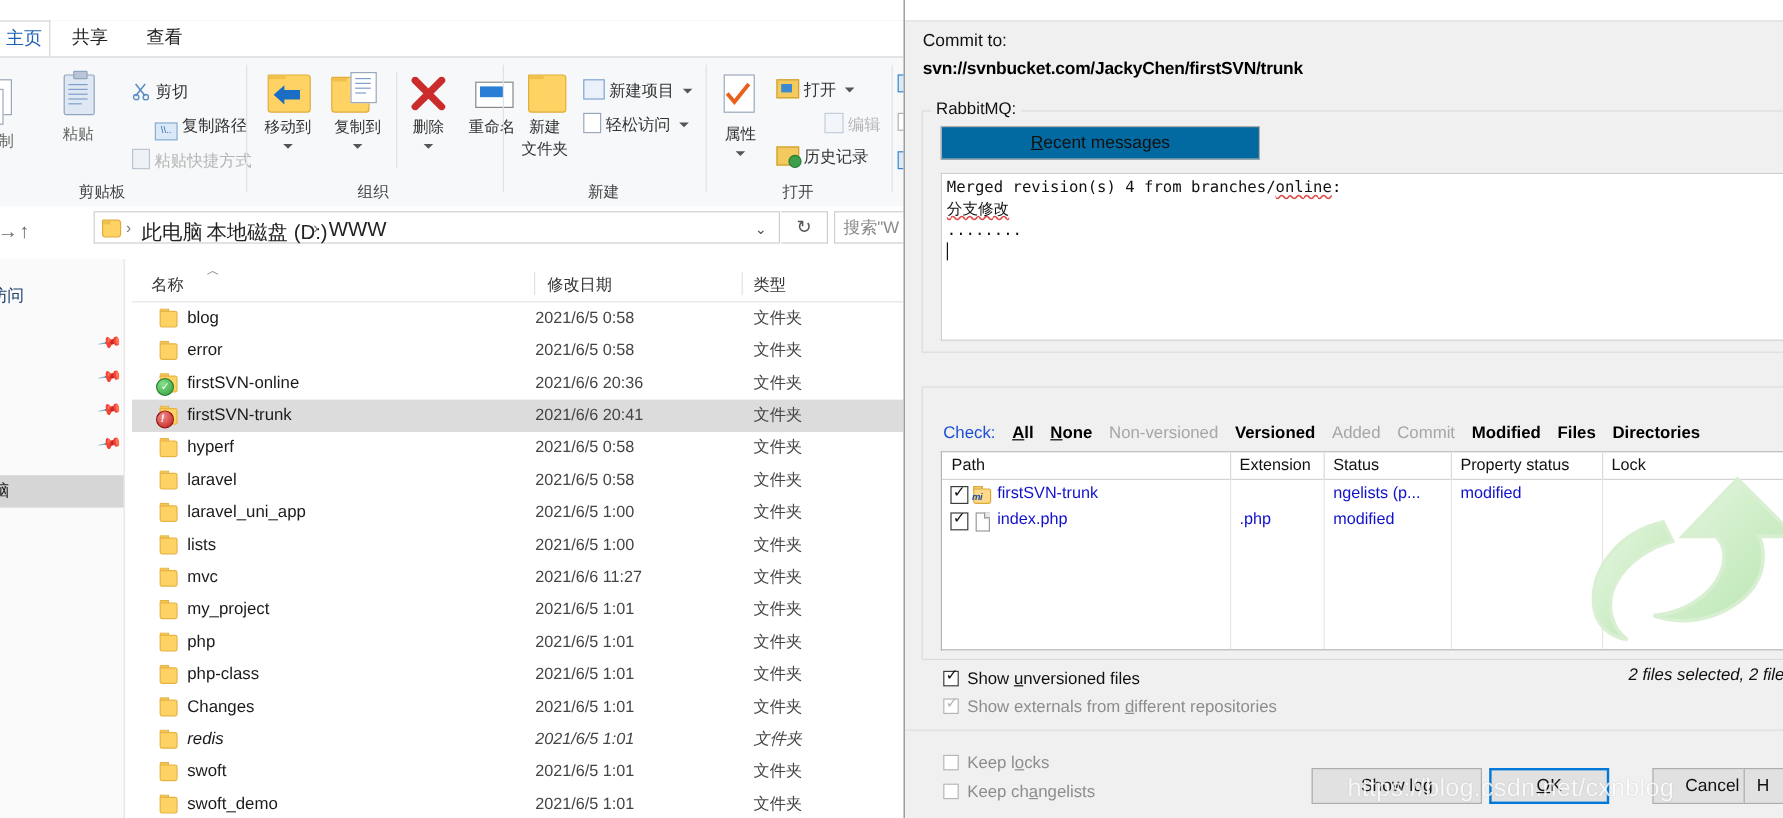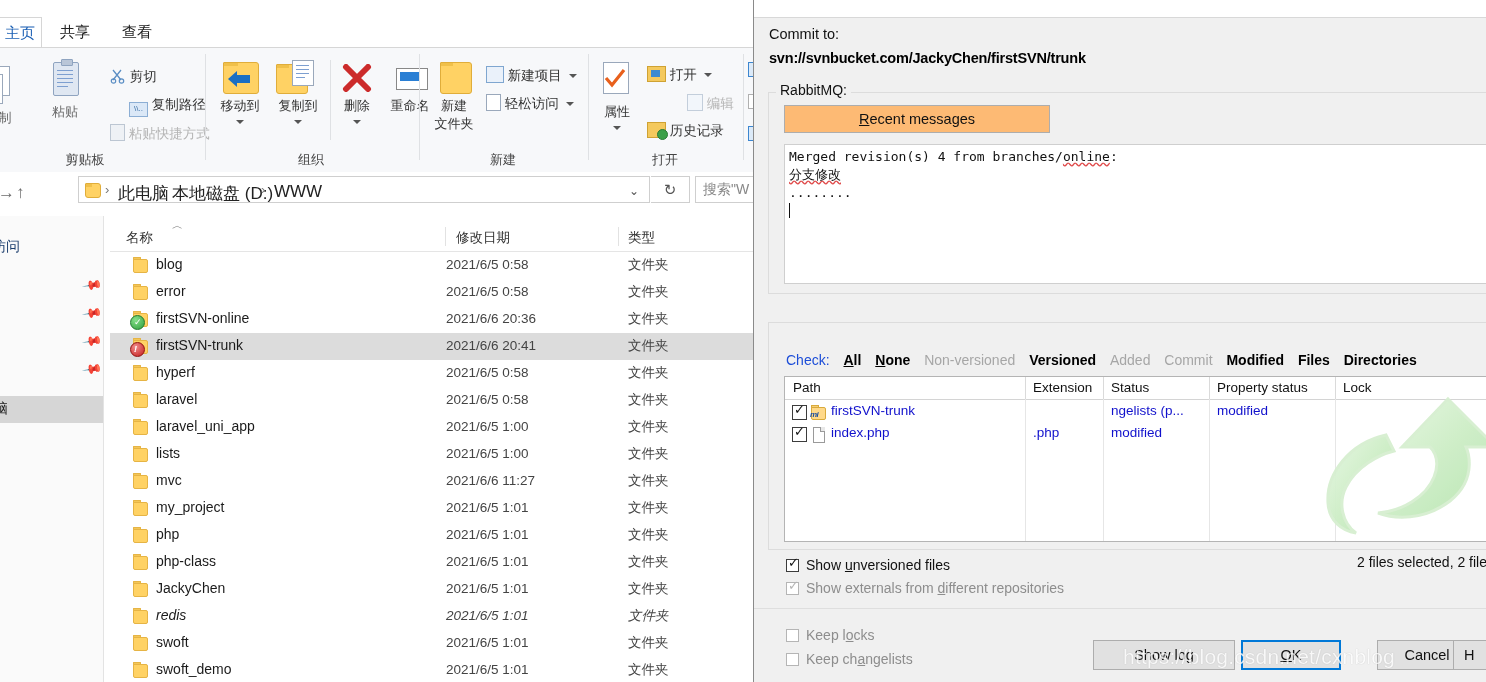--- a/index.html
+++ b/index.html
@@ -87,21 +87,21 @@
   #svn .dlg-titlebar{position:absolute;left:0;top:0;width:733px;height:17px;background:#ffffff;border-bottom:1px solid #d8d8d8;}
 
   .committo-lbl{position:absolute;left:15px;top:26px;font-size:14.5px;color:#111;}
   .committo-url{position:absolute;left:15px;top:50px;font-size:14.5px;color:#000;font-weight:bold;letter-spacing:-0.2px;}
 
   .gb{position:absolute;border:1px solid #dcdcdc;box-sizing:border-box;}
   .gb-title{position:absolute;background:#f0f0f0;font-size:14px;color:#111;padding:0 4px;}
 
   #msg-group{left:14px;top:92px;width:740px;height:202px;}
   #msg-title{left:22px;top:82px;}
-  .recentbtn{position:absolute;left:30px;top:105px;width:266px;height:28px;background:#fdba74;border:1px solid #adadad;box-sizing:border-box;
+  .recentbtn{position:absolute;left:30px;top:105px;width:266px;height:28px;background:#0369a1;border:1px solid #adadad;box-sizing:border-box;
              text-align:center;line-height:26px;font-size:14.5px;color:#111;}
   .recentbtn u{text-decoration:underline;}
   .msgarea{position:absolute;left:30px;top:144px;width:726px;height:140px;background:#fff;border:1px solid #cfcfcf;border-right:none;box-sizing:border-box;
            font-family:"DejaVu Sans Mono","Liberation Mono",monospace;font-size:13px;color:#111;padding:3px 0 0 4px;line-height:18px;white-space:pre;}
   .sq{ text-decoration: underline; text-decoration-color:#e04a4a; text-decoration-style: wavy; text-decoration-skip-ink:none;}
   .caret-line{display:inline-block;width:1px;height:15px;background:#111;vertical-align:-3px;}
 
   #chg-group{left:14px;top:322px;width:740px;height:228px;}
   #chg-title{left:22px;top:314px;}
 
@@ -129,21 +129,21 @@
 
   .bigarrow{position:absolute;right:-18px;top:14px;width:230px;height:150px;opacity:.95;pointer-events:none;}
 
   .cbline{position:absolute;font-size:14px;color:#111;white-space:nowrap;}
   .cbline.dim{color:#8d8d8d;}
   .cbbox{position:absolute;width:13px;height:13px;border:1px solid #3c3c3c;background:#fff;box-sizing:border-box;}
   .cbbox.dimb{border-color:#b5b5b5;}
   .cbbox .tick{position:absolute;left:1px;top:-4px;font-size:13px;line-height:13px;color:#111;}
   .cbbox.dimb .tick{color:#b5b5b5;}
 
-  .selstat{position:absolute;right:0px;top:554px;font-size:14px;color:#111;white-space:nowrap;}
+  .selstat{position:absolute;right:0px;top:554px;font-size:14px;color:#111;white-space:nowrap;font-style:italic;}
 
   .btnbar-sep{position:absolute;left:0;top:608px;width:733px;height:1px;background:#dedede;}
 
   .dbtn{position:absolute;height:30px;background:#e1e1e1;border:1px solid #adadad;box-sizing:border-box;text-align:center;font-size:14.5px;color:#111;line-height:28px;}
   .dbtn.def{border:2px solid #0078d7;background:#e1e1e1;line-height:26px;text-align:center;}
   .dbtn u{text-decoration:underline;}
 
   .watermark{position:absolute;left:1123px;top:645px;font-size:21px;color:#ffffff;opacity:.78;
              font-family:"Liberation Sans",sans-serif;letter-spacing:.2px;pointer-events:none;
              text-shadow:0 0 1px rgba(120,120,120,.55);}
@@ -488,21 +488,21 @@
         </span>
         <span class="fname">php-class</span>
         <span class="fdate">2021/6/5 1:01</span>
         <span class="ftype">文件夹</span>
       </div>
       <div class="frow" style="top: 324px;">
         <span class="fico">
           <i class="tab"></i>
           <i class="body"></i>
         </span>
-        <span class="fname">JackyChen</span>
+        <span class="fname">Changes</span>
         <span class="fdate">2021/6/5 1:01</span>
         <span class="ftype">文件夹</span>
       </div>
       <div class="frow" style="top: 351px; font-style: italic;">
         <span class="fico">
           <i class="tab"></i>
           <i class="body"></i>
         </span>
         <span class="fname">redis</span>
         <span class="fdate">2021/6/5 1:01</span>

